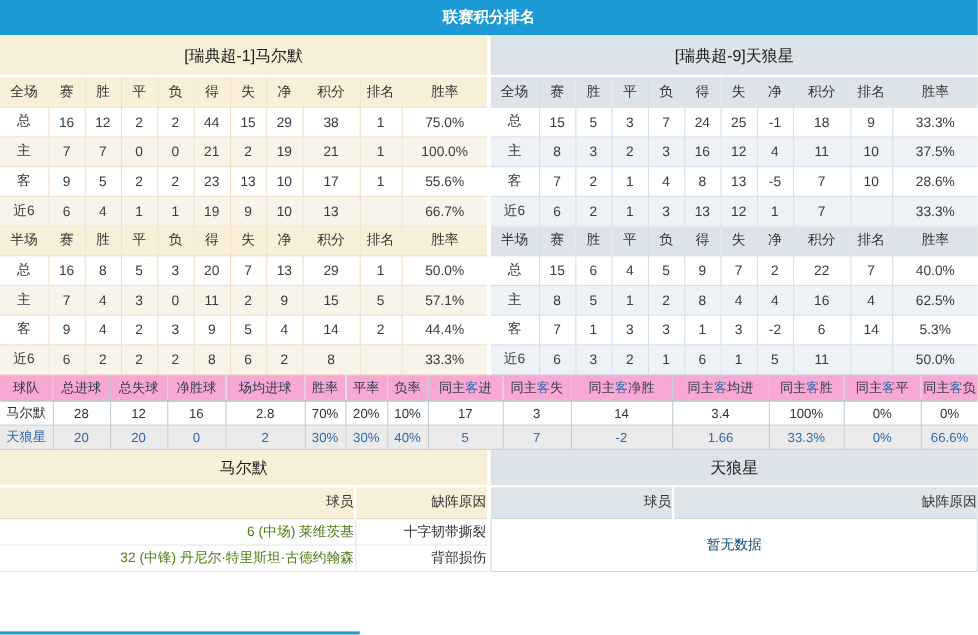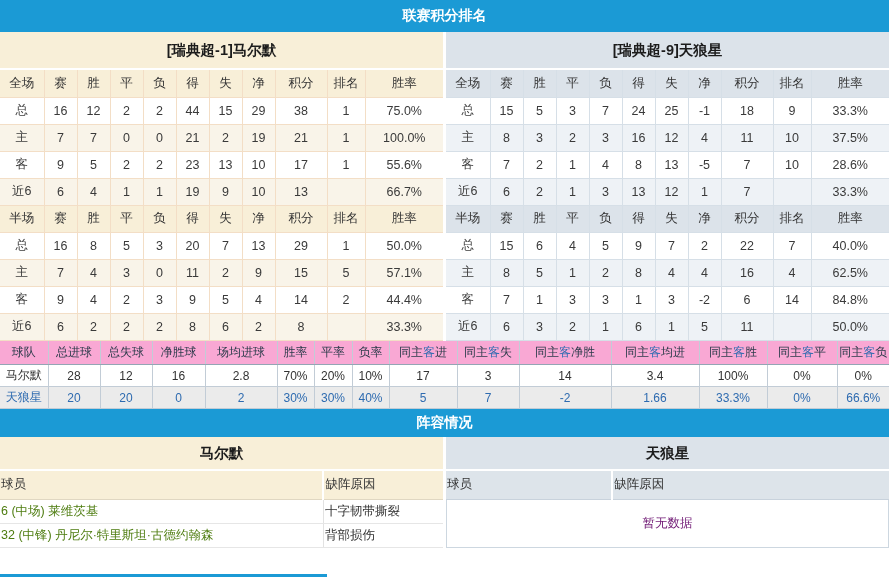--- a/index.html
+++ b/index.html
@@ -9,21 +9,21 @@
 
   
   .bar { height:32px; background:#1b9ad5; color:#fff; font-weight:bold; font-size:14px;
          display:flex; align-items:center; justify-content:center; gap:10px; }
   .bar.small { height:28px; }
 
   
   .standings-wrap { display:flex; gap:3px; }
   .team-table { flex:1; min-width:0; }
   .band { height:36px; display:flex; align-items:center; justify-content:center;
-          font-weight:bold; font-size:14.5px; color:#1c1c1c; margin-bottom:2px; }
+          font-weight:normal; font-size:14.5px; color:#1c1c1c; margin-bottom:2px; }
   .theme-cream .band { background:#f8efd8; }
   .theme-blue  .band { background:#dce3ea; }
 
   table { border-collapse:collapse; width:100%; table-layout:fixed; }
   .stats td { height:27px; text-align:center; font-size:12.5px; color:#3a3a3a; overflow:hidden; white-space:nowrap; }
   .theme-cream .stats td { border:1px solid #f3dec6; }
   .theme-blue  .stats td { border:1px solid #d6dfe7; }
   .stats td:first-child { border-left:none; }
   .stats td:last-child  { border-right:none; }
   .stats tr:first-child td { border-top:none; }
@@ -48,32 +48,32 @@
   .comp tr.row-away td { background:#ebebeb; color:#2e6bb0; }
   .away-char { color:#2e6bb0; }
 
   .recent-select { height:22px; min-width:44px; font-size:13px; background:#fff; color:#111;
                    border:1px solid #8a8a8a; border-radius:2px; }
 
   
   .lineup-wrap { display:flex; gap:3px; }
   .panel { flex:1; min-width:0; }
   .panel .band { height:32px; margin-bottom:2px; }
-  .panel-table td { height:24px; text-align:left; font-size:12.5px; color:#333;
+  .panel-table td { height:24px; text-align:right; font-size:12.5px; color:#333;
                     border-bottom:1px solid #e6e6e6; overflow:hidden; white-space:nowrap; }
   .panel-table tr.hdr td { height:28px; border-bottom:1px solid #e0d7c2; }
   .theme-cream .panel-table tr.hdr td { background:#f8efd8; border-right:2px solid #fff; }
   .theme-blue  .panel-table tr.hdr td { background:#dde4ea; border-right:2px solid #fff;
                                         border-bottom:1px solid #c8d2dc; }
   .panel-table tr.hdr td:last-child { border-right:none;margin-top:10px; }
   .panel-table td.cell-divider { border-right:1px solid #e2e2e2; }
   .player-link { color:#4d7c0f; text-decoration:none; cursor:pointer; }
 
   .empty-box { height:48px; border:1px solid #cdd7e0; border-top:none; background:#fff;
-               display:flex; align-items:center; justify-content:center; font-size:12.5px; color:#701a75; }
+               display:flex; align-items:center; justify-content:center; font-size:12.5px; color:#0c4a6e; }
 
   .bottom-strip { position:absolute; left:0; bottom:0; width:327px; height:3px; background:#1b9ad5; }
 </style>
 </head>
 <body>
 
 <div class="page">
 
   <div class="bar">
     <span>联赛积分排名</span>
@@ -355,21 +355,21 @@
               <td class="lbl-away">客</td>
               <td>7</td>
               <td>1</td>
               <td>3</td>
               <td>3</td>
               <td>1</td>
               <td>3</td>
               <td>-2</td>
               <td class="col-points">6</td>
               <td class="col-rank">14</td>
-              <td class="col-rate">84.8%</td>
+              <td class="col-rate">5.3%</td>
             </tr>
             <tr class="stripe">
               <td>近6</td>
               <td>6</td>
               <td>3</td>
               <td>2</td>
               <td>1</td>
               <td>6</td>
               <td>1</td>
               <td>5</td>
@@ -449,23 +449,20 @@
           <td>7</td>
           <td>-2</td>
           <td>1.66</td>
           <td>33.3%</td>
           <td>0%</td>
           <td>66.6%</td>
         </tr>
       </tbody>
   </table>
 
-  <div class="bar small">
-    <span>阵容情况</span>
-  </div>
 
   <div class="lineup-wrap">
       <div class="panel theme-cream">
         <div class="band">马尔默</div>
         <table class="panel-table">
           <colgroup>
             <col style="width: 73%;">
             <col style="width: 27%;">
           </colgroup>
           <tbody>

